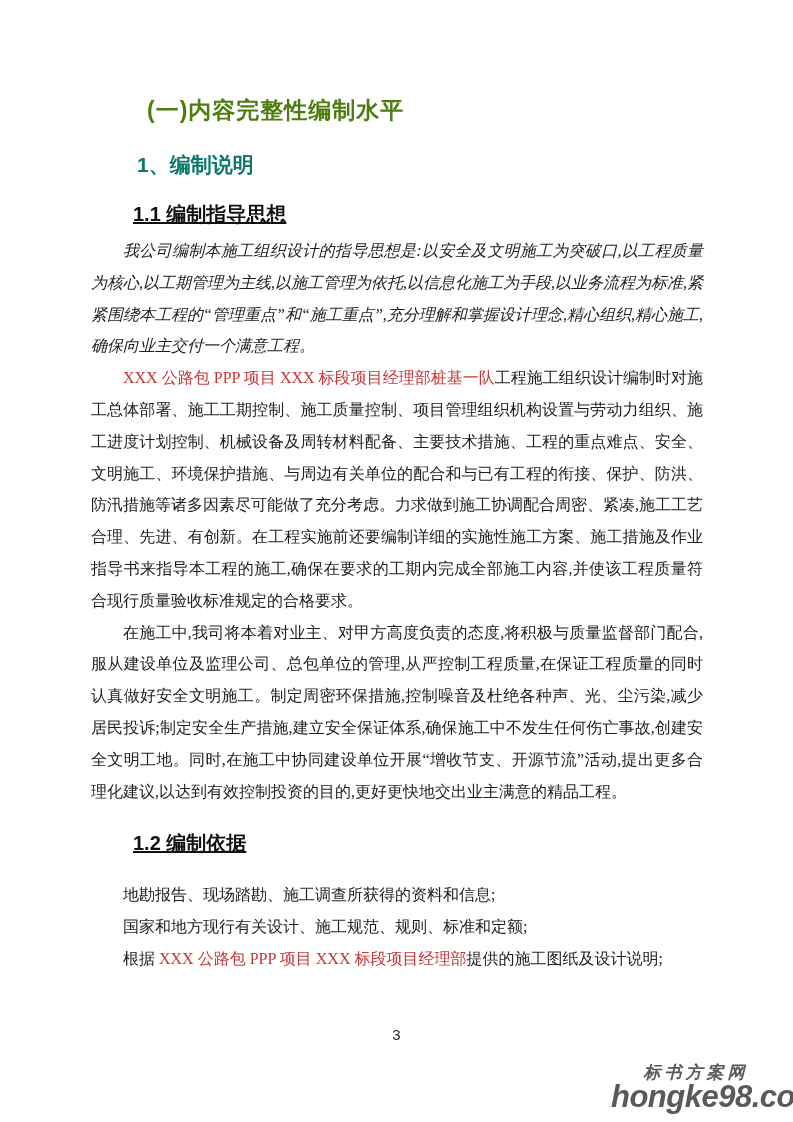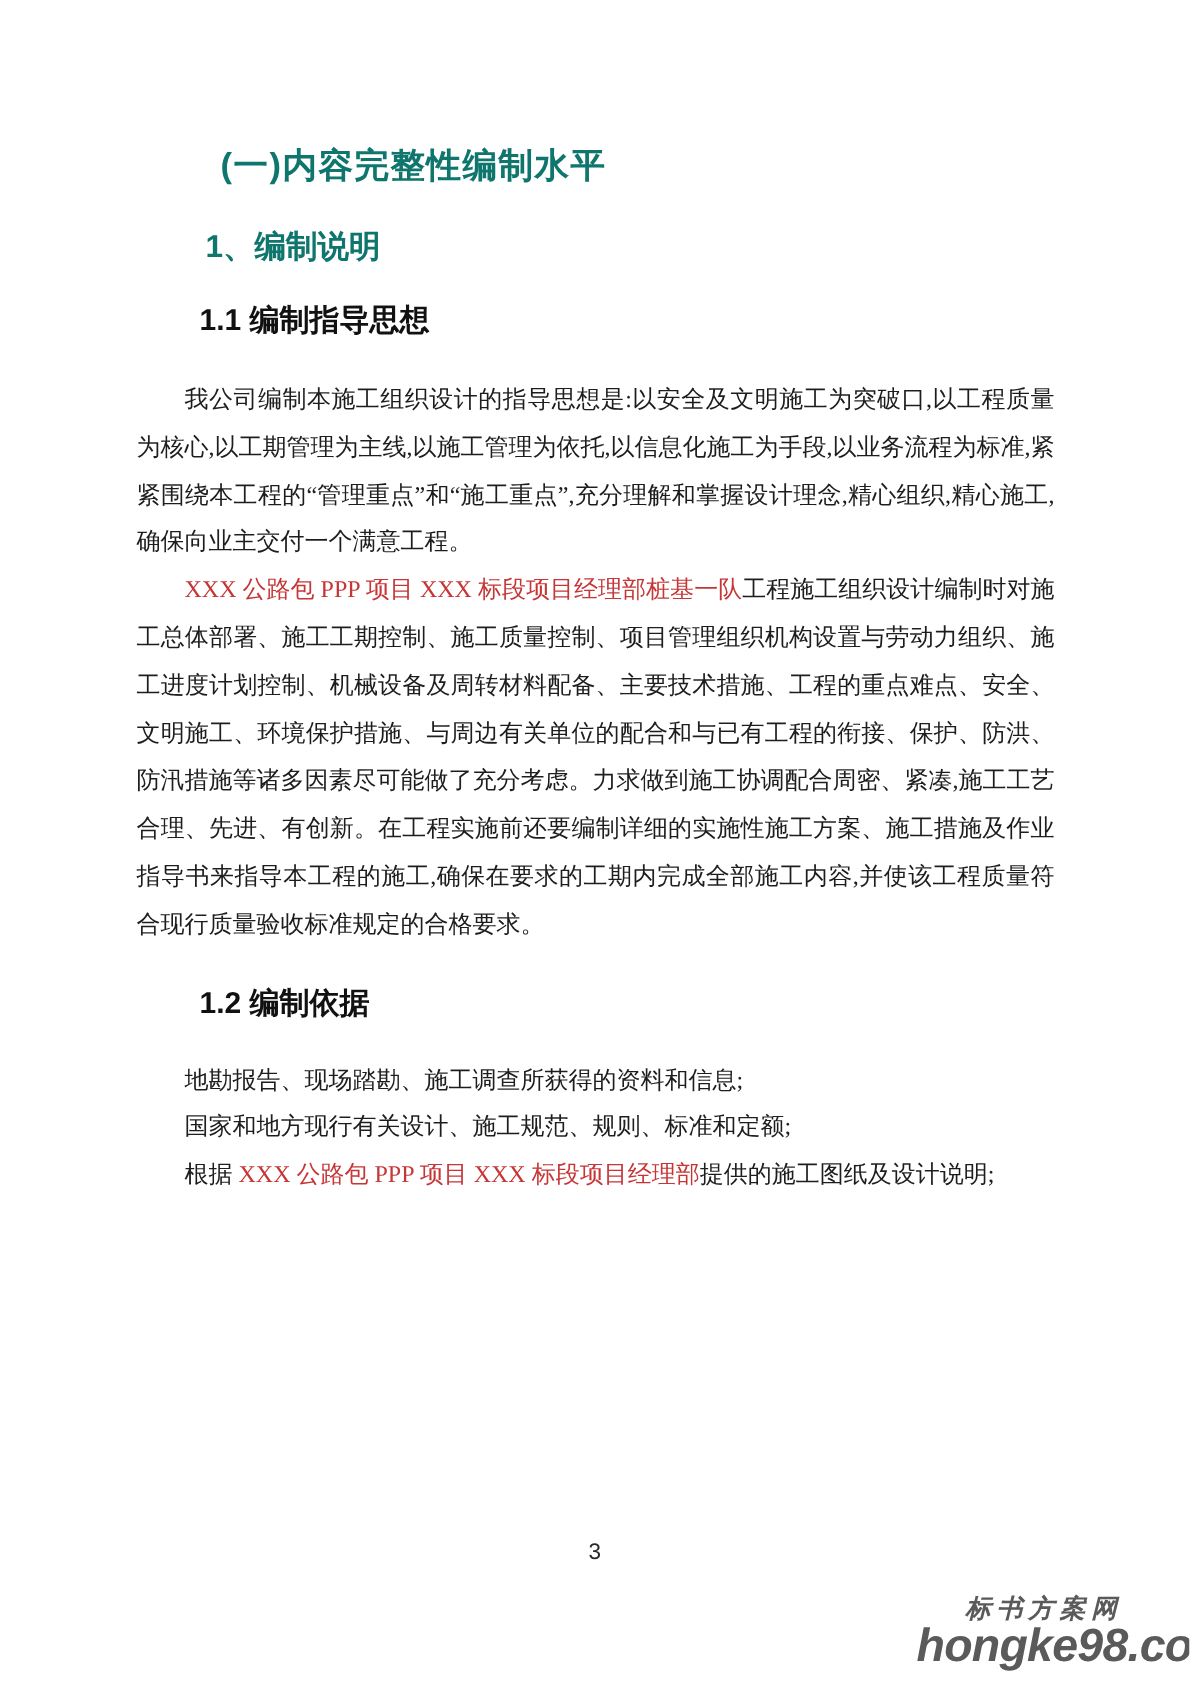--- a/index.html
+++ b/index.html
@@ -21,52 +21,54 @@
     left: 91px;
     top: 0;
     width: 612px;
   }
   .doc-title {
     margin: 95px 0 0 56px;
     font-family: "Liberation Sans", "DejaVu Sans", sans-serif;
     font-size: 23px;
     font-weight: bold;
     line-height: 30px;
-    color: #0f766e;
+    color: #4d7c0f;
     letter-spacing: 1px;
   }
   .sec-heading {
     margin: 27px 0 0 46px;
     font-family: "Liberation Sans", "DejaVu Sans", sans-serif;
     font-size: 21px;
     font-weight: bold;
     line-height: 26px;
     color: #0f766e;
   }
   .sub-heading {
     margin: 24px 0 0 42px;
     font-family: "Liberation Sans", "DejaVu Sans", sans-serif;
     font-size: 20px;
     font-weight: bold;
     line-height: 25px;
     color: #111111;
+    text-decoration: underline;
   }
   .sub-heading.second {
     margin-top: 24px;
   }
   .para {
     margin: 0;
     font-size: 16px;
     line-height: 31.8px;
     text-align: justify;
     text-indent: 32px;
     color: #1d1d1d;
   }
   .para.first {
-    margin-top: 24px;
+    margin-top: 8px;
+    font-style: italic;
   }
   .para.first-item {
     margin-top: 23px;
   }
   .seg.red {
     color: #c63636;
   }
   .seg.normal {
     color: #1d1d1d;
   }
@@ -111,20 +113,21 @@
     <h1 class="doc-title">(一)内容完整性编制水平</h1>
 
     <h2 class="sec-heading">1、编制说明</h2>
 
     <h3 class="sub-heading">1.1 编制指导思想</h3>
 
     <p class="para first"><span class="seg normal">我公司编制本施工组织设计的指导思想是:以安全及文明施工为突破口,以工程质量为核心,以工期管理为主线,以施工管理为依托,以信息化施工为手段,以业务流程为标准,紧紧围绕本工程的“管理重点”和“施工重点”,充分理解和掌握设计理念,精心组织,精心施工,确保向业主交付一个满意工程。</span></p>
 
     <p class="para"><span class="seg red">XXX 公路包 PPP 项目 XXX 标段项目经理部桩基一队</span><span class="seg normal">工程施工组织设计编制时对施工总体部署、施工工期控制、施工质量控制、项目管理组织机构设置与劳动力组织、施工进度计划控制、机械设备及周转材料配备、主要技术措施、工程的重点难点、安全、文明施工、环境保护措施、与周边有关单位的配合和与已有工程的衔接、保护、防洪、防汛措施等诸多因素尽可能做了充分考虑。力求做到施工协调配合周密、紧凑,施工工艺合理、先进、有创新。在工程实施前还要编制详细的实施性施工方案、施工措施及作业指导书来指导本工程的施工,确保在要求的工期内完成全部施工内容,并使该工程质量符合现行质量验收标准规定的合格要求。</span></p>
 
+    <p class="para"><span class="seg normal">在施工中,我司将本着对业主、对甲方高度负责的态度,将积极与质量监督部门配合,服从建设单位及监理公司、总包单位的管理,从严控制工程质量,在保证工程质量的同时认真做好安全文明施工。制定周密环保措施,控制噪音及杜绝各种声、光、尘污染,减少居民投诉;制定安全生产措施,建立安全保证体系,确保施工中不发生任何伤亡事故,创建安全文明工地。同时,在施工中协同建设单位开展“增收节支、开源节流”活动,提出更多合理化建议,以达到有效控制投资的目的,更好更快地交出业主满意的精品工程。</span></p>
 
     <h3 class="sub-heading second">1.2 编制依据</h3>
 
     <p class="para item first-item"><span class="seg normal">地勘报告、现场踏勘、施工调查所获得的资料和信息;</span></p>
 
     <p class="para item"><span class="seg normal">国家和地方现行有关设计、施工规范、规则、标准和定额;</span></p>
 
     <p class="para item"><span class="seg normal">根据 </span><span class="seg red">XXX 公路包 PPP 项目 XXX 标段项目经理部</span><span class="seg normal">提供的施工图纸及设计说明;</span></p>
 
   </div>

